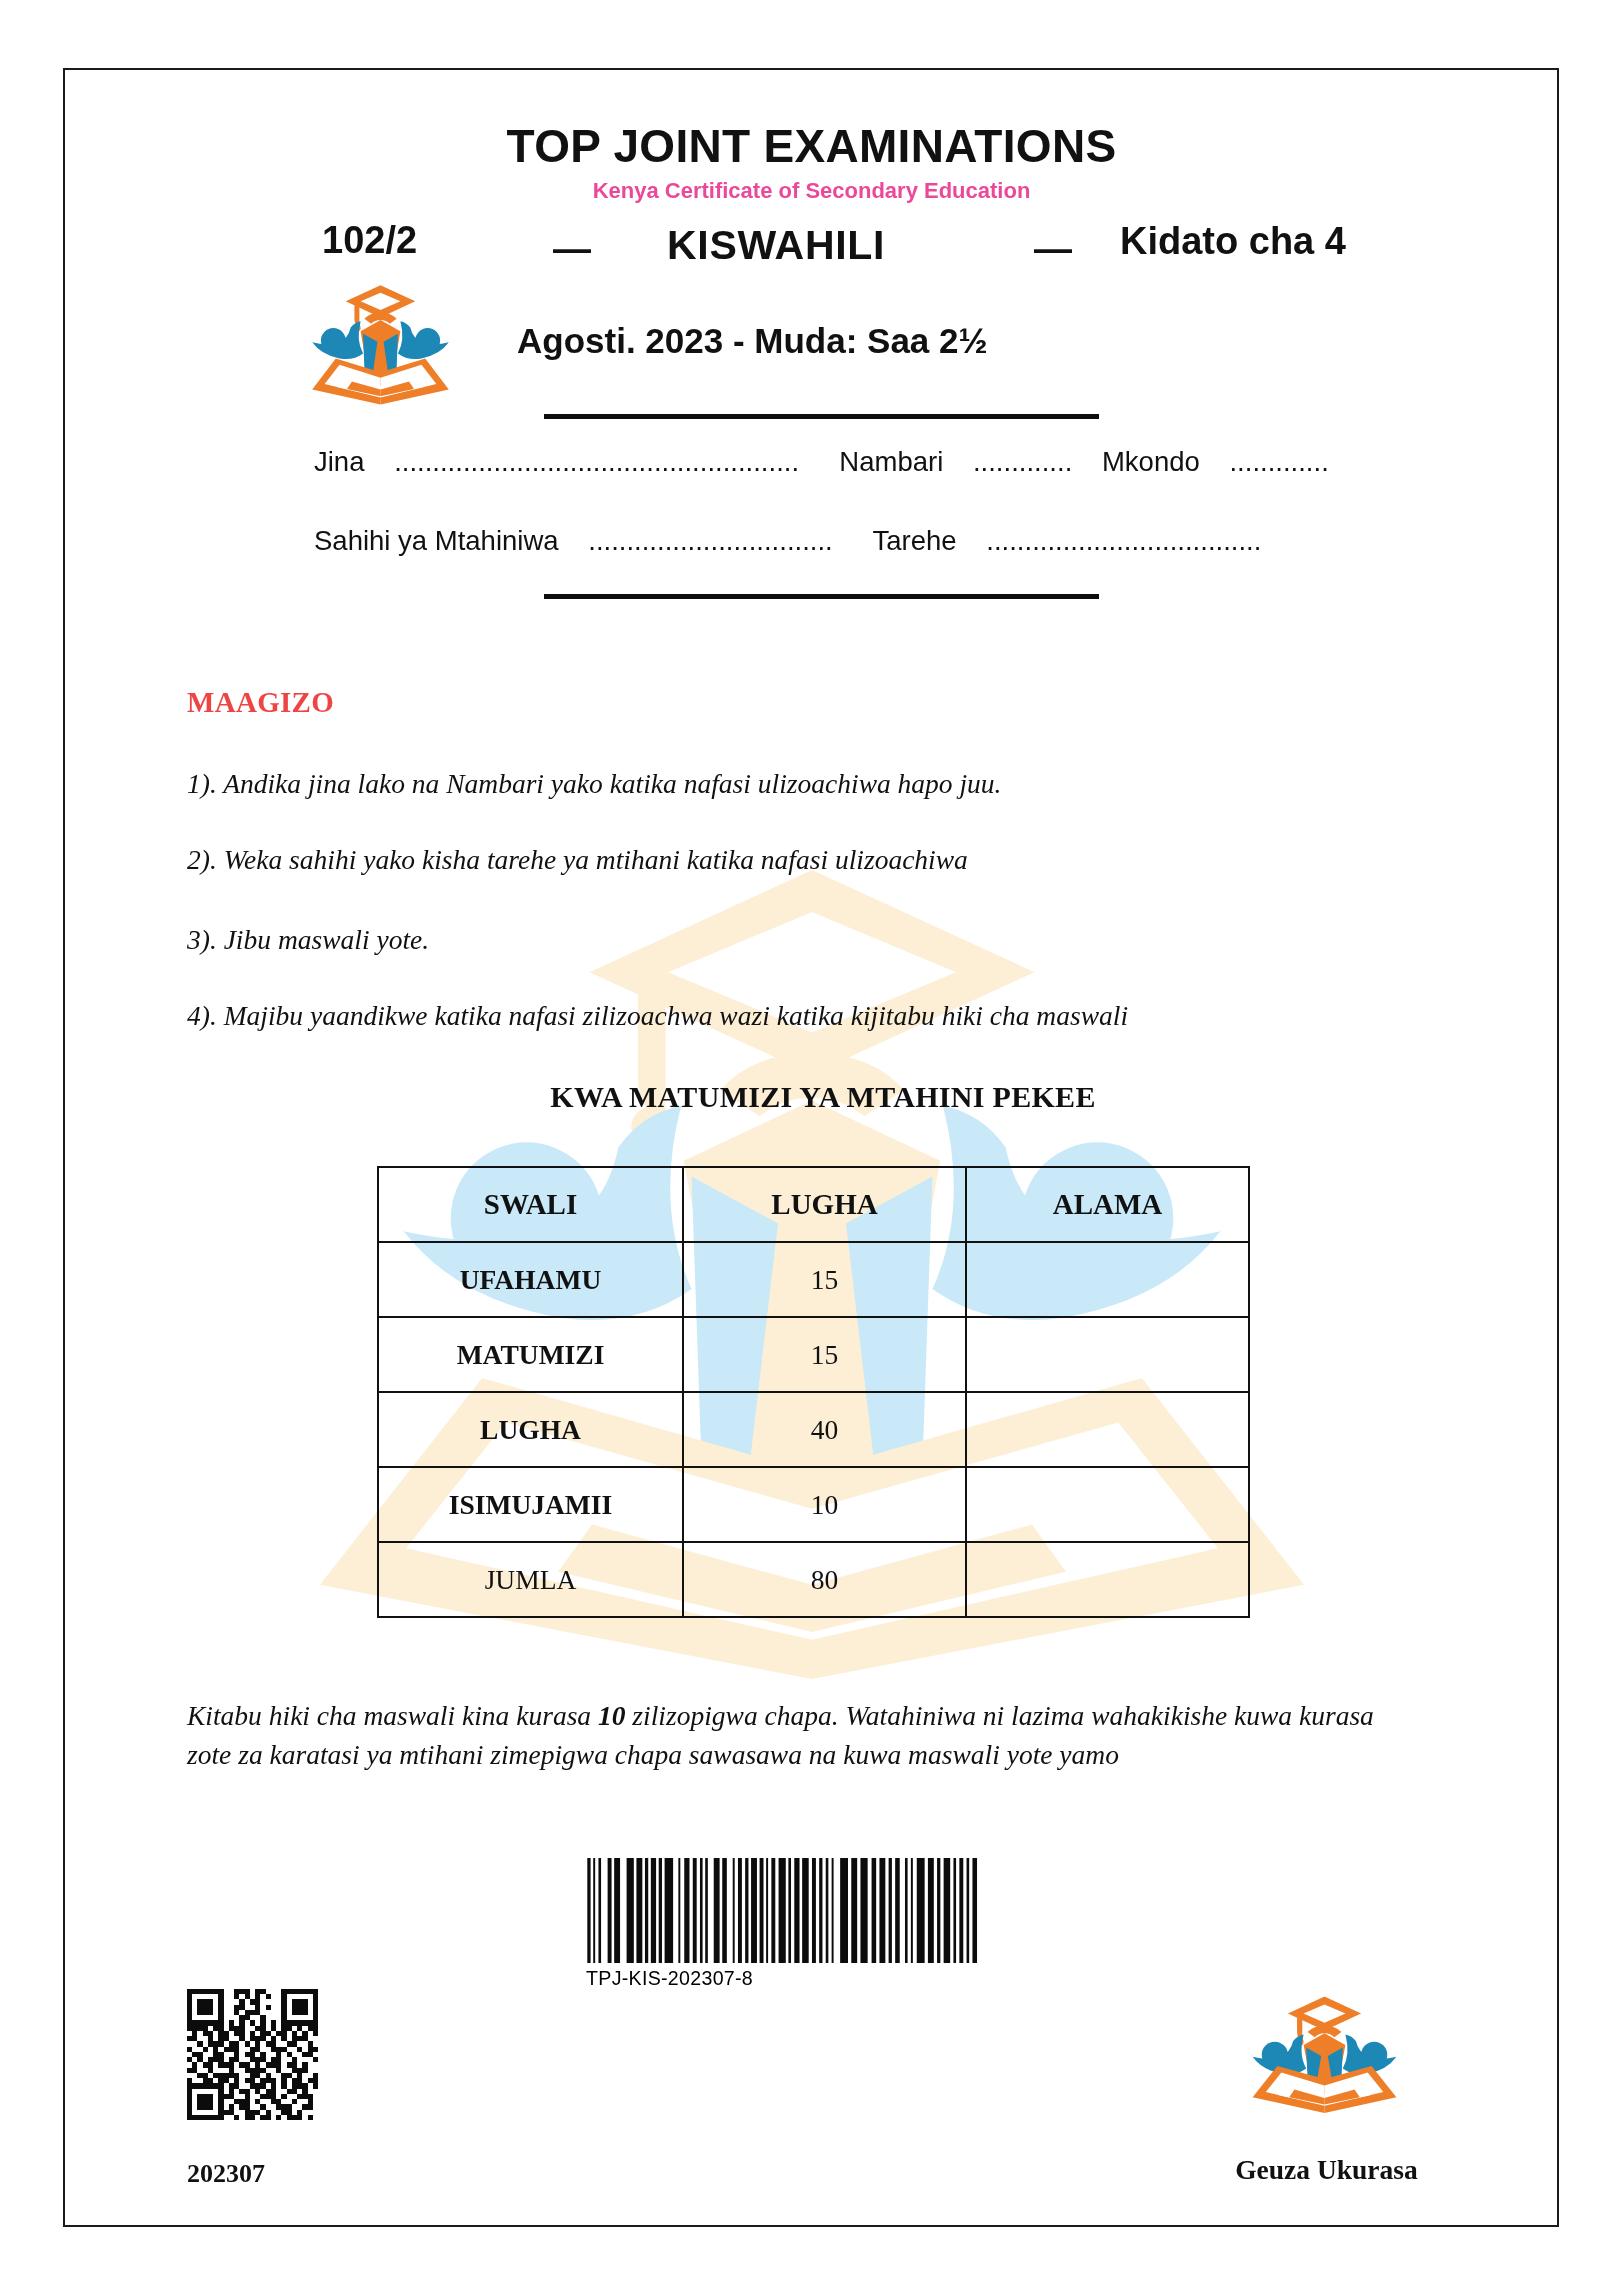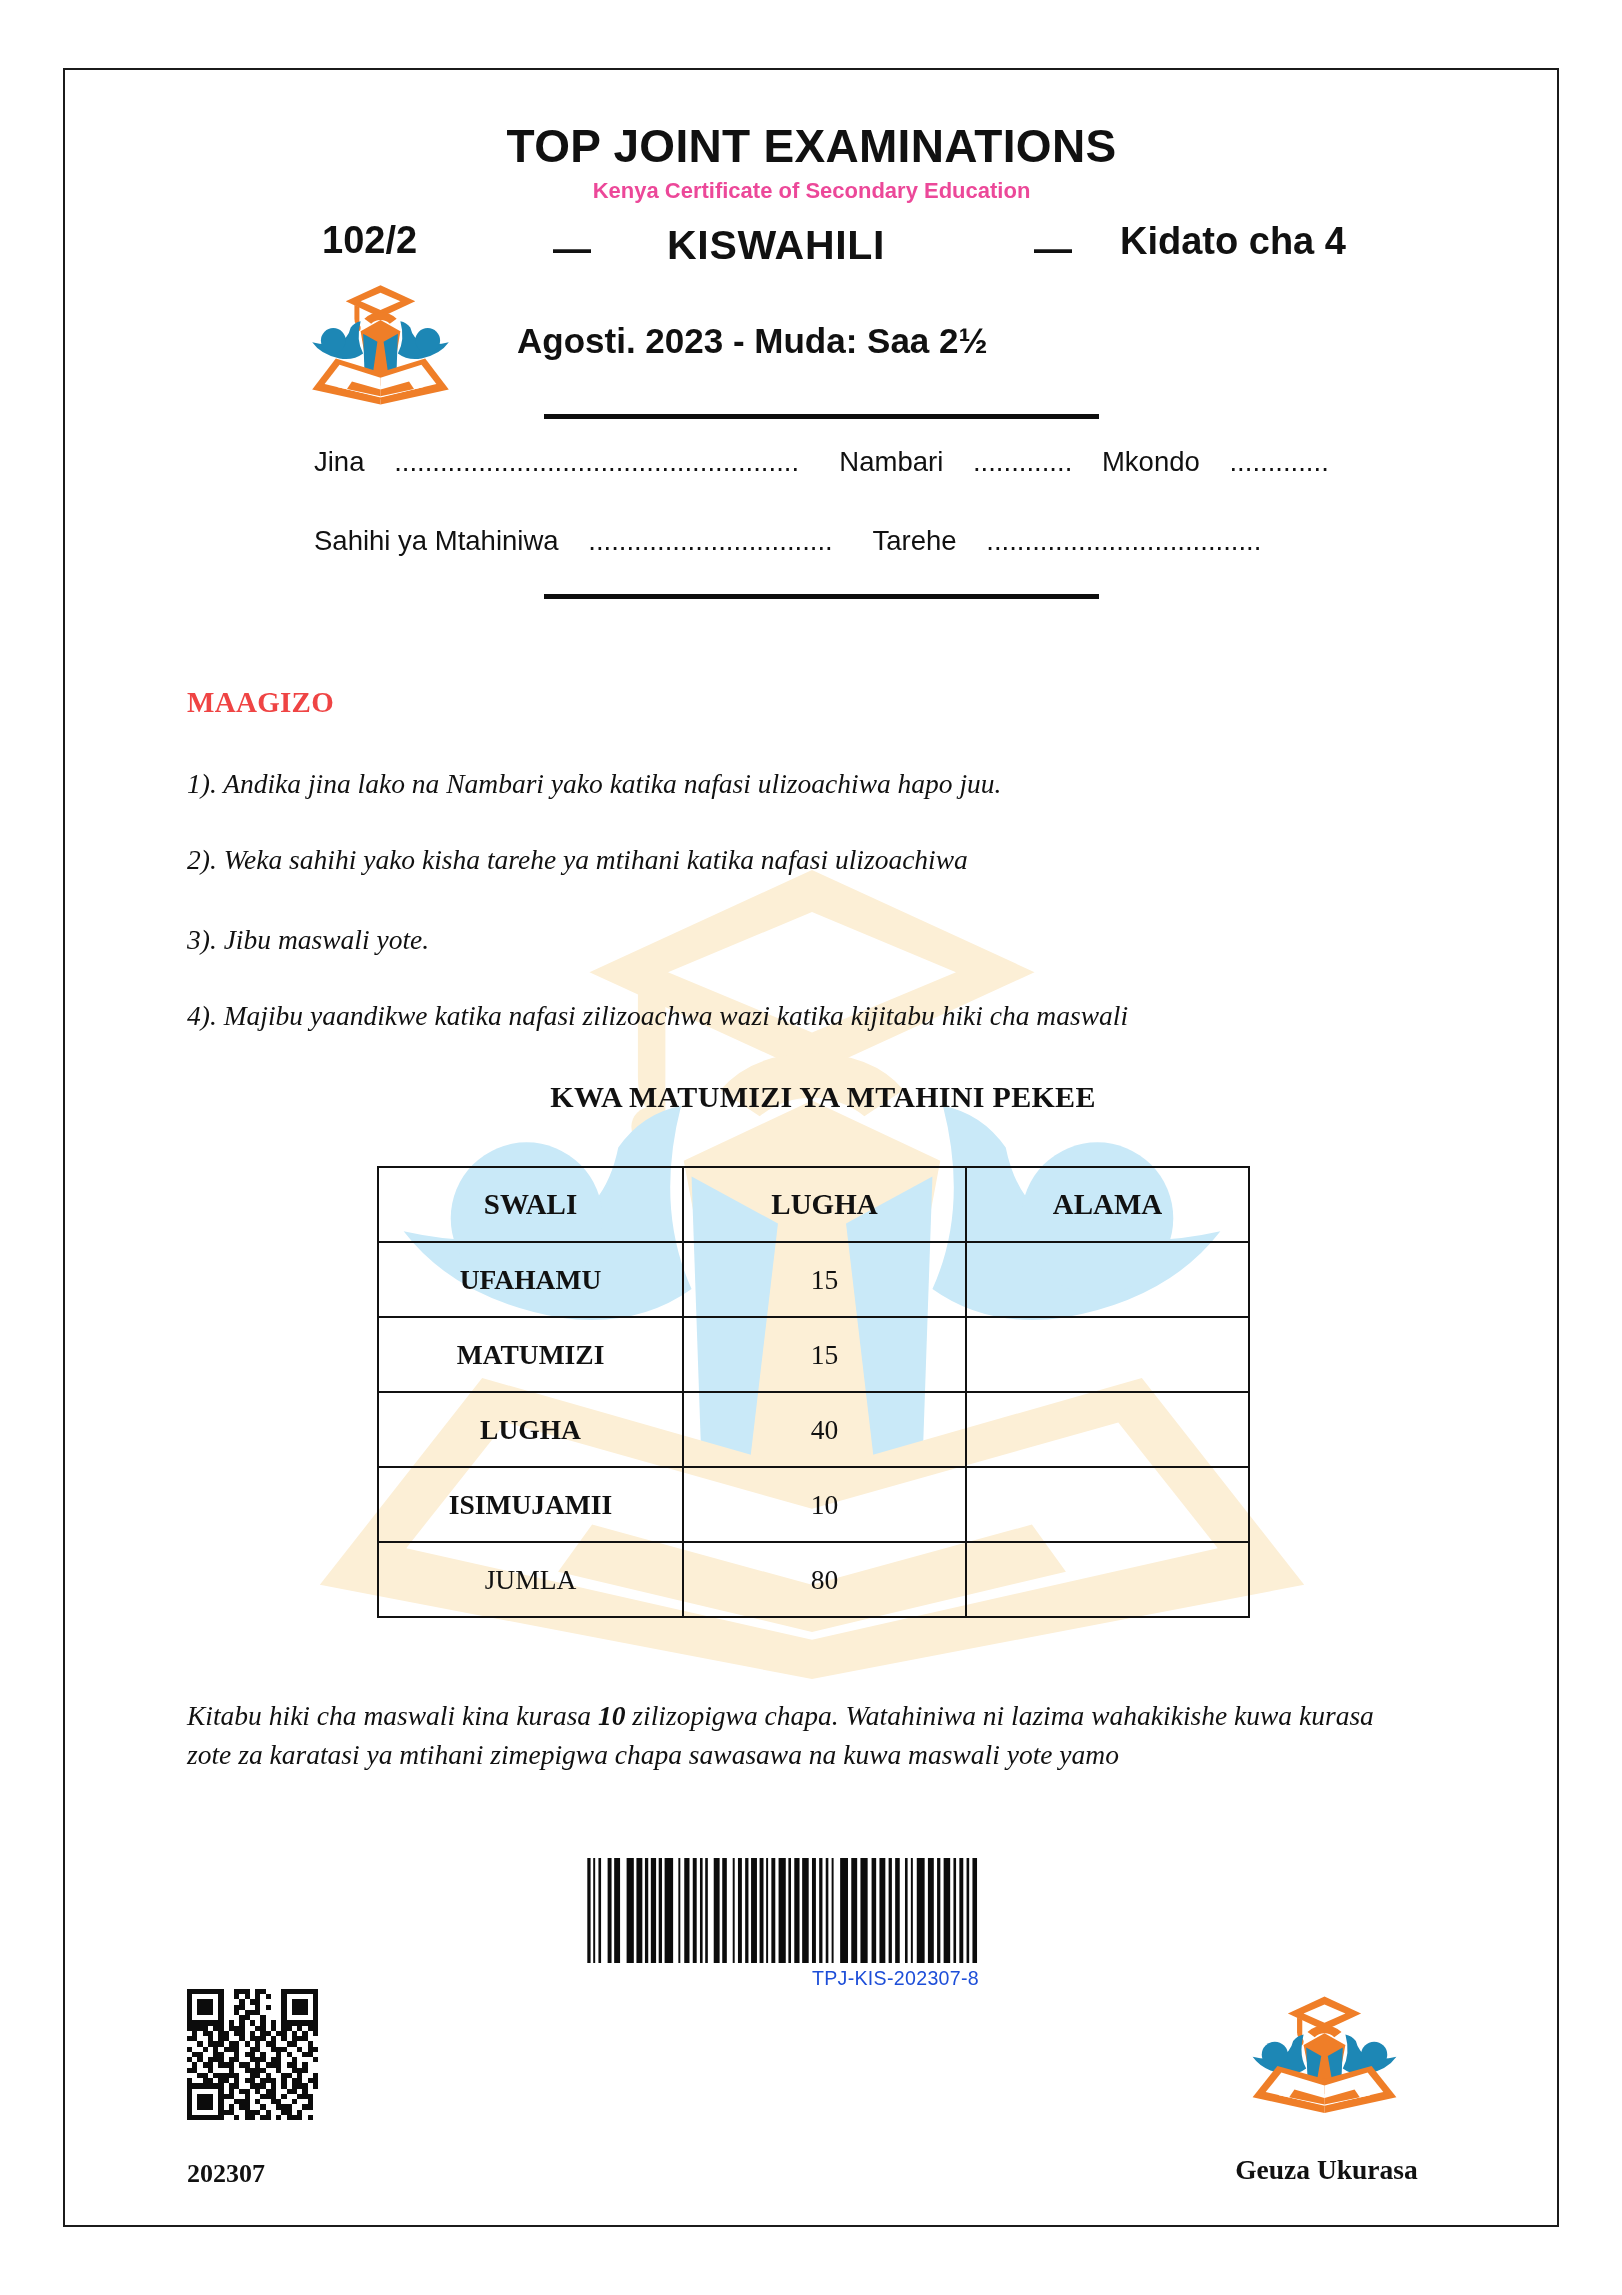--- a/index.html
+++ b/index.html
@@ -240,24 +240,24 @@
     left: 586px;
     top: 1858px;
     width: 393px;
   }
   #barcode-bars {
     display: block;
     width: 393px;
     height: 105px;
   }
   #barcode-label {
-    text-align: right;
+    text-align: left;
     font-family: "Liberation Sans", sans-serif;
     font-size: 19.6px;
-    color: #1d4ed8;
+    color: #000000;
     margin-top: 3.9px;
     letter-spacing: 0.3px;
   }
 
   
   #qr-code {
     position: absolute;
     left: 187px;
     top: 1989px;
     width: 131px;

